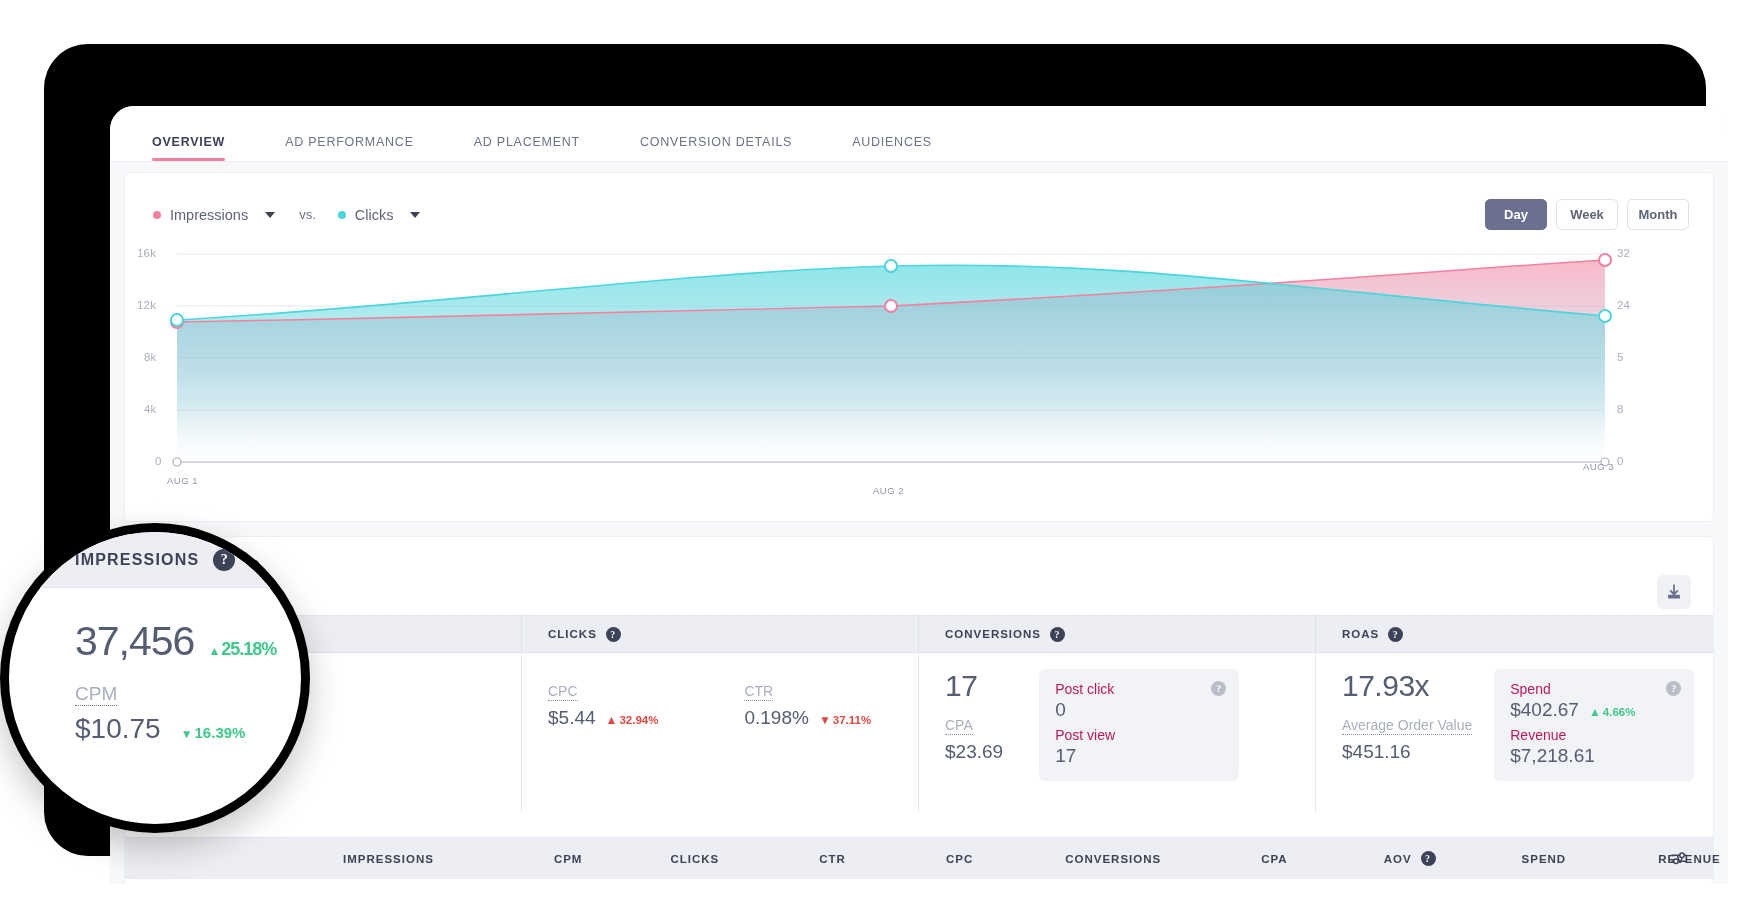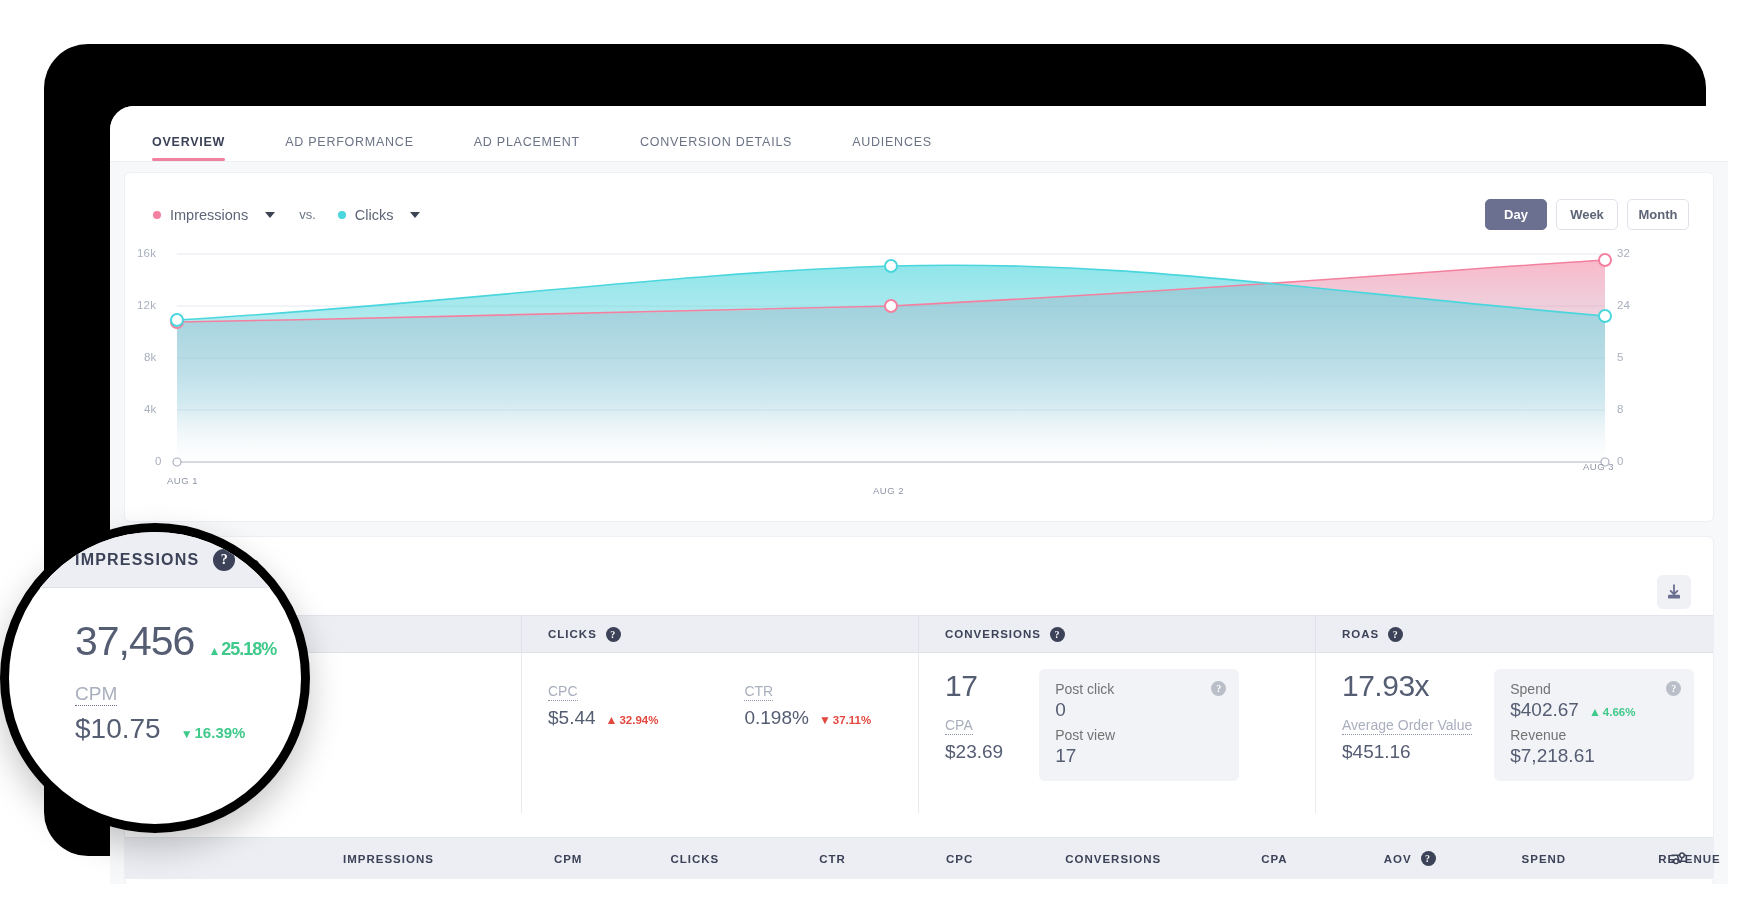--- a/index.html
+++ b/index.html
@@ -236,21 +236,21 @@
 
   .mini-panel {
     background: #f2f3f6;
     border-radius: 6px;
     padding: 12px 16px 14px 16px;
     position: relative;
     min-width: 200px;
     align-self: flex-start;
     margin-left: 36px;
   }
-  .mini-label { font-size: 14px; color: #737373; }
+  .mini-label { font-size: 14px; color: #be185d; }
   .mini-val { font-size: 19px; color: #555d73; margin-top: 2px; display: flex; align-items: baseline;}
   .mini-q { position: absolute; right: 13px; top: 12px; margin-left: 0; }
 
   
   .tbl-head {
     position: absolute;
     left: 0; top: 300px;
     width: 100%;
     height: 42px;
     background: #eceef3;

